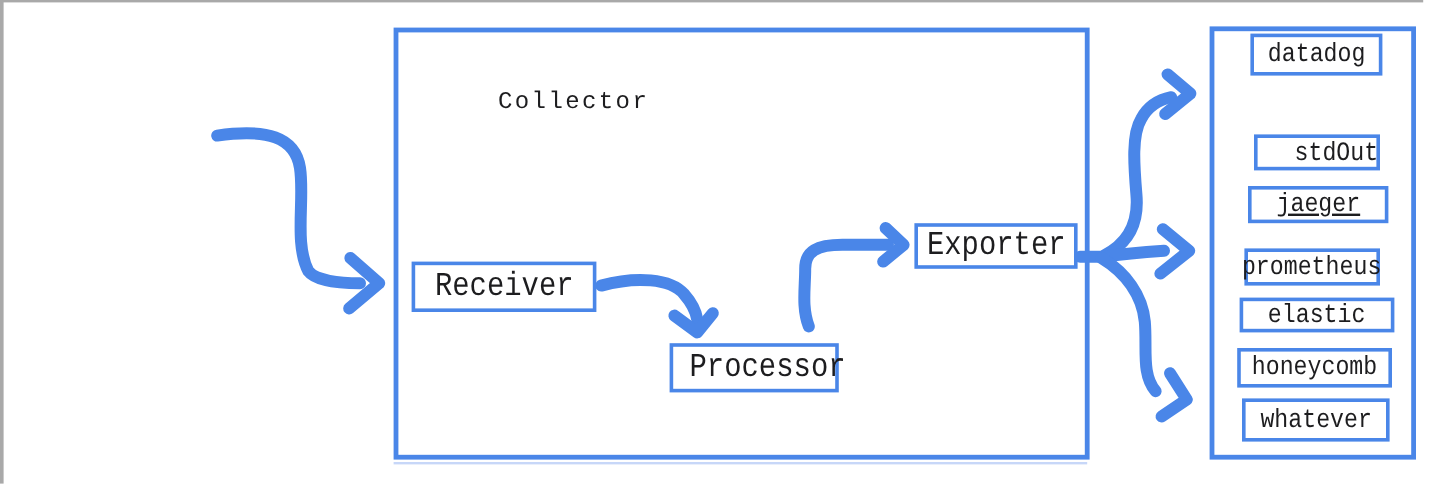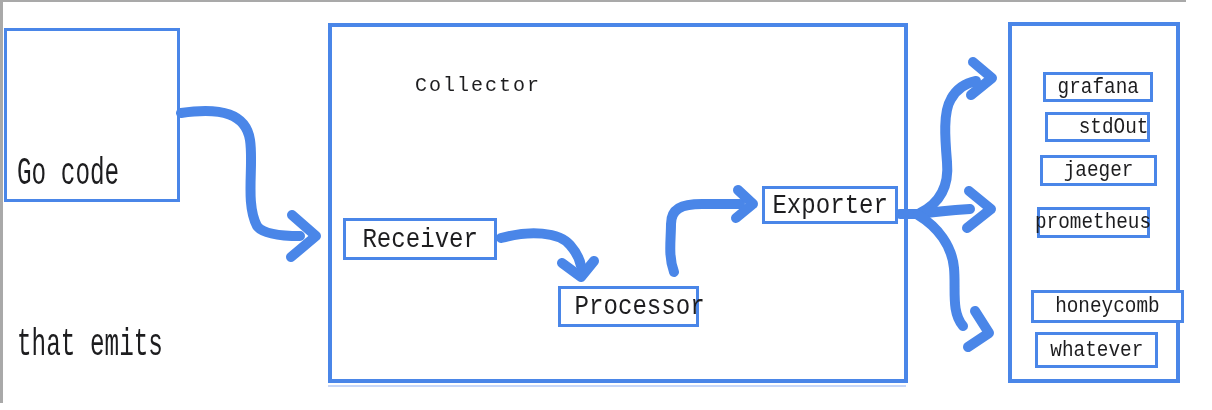--- a/index.html
+++ b/index.html
@@ -72,24 +72,24 @@
     border-width: 4px;
   }
   .dest {
     display: flex; align-items: center; justify-content: center;
     font-size: 22px;
   }
   .dest span { transform: scaleX(0.88); }
   .d0 { left: 1042px; top: 28px;  width: 110px; height: 35px; }
   .d1 { left: 1043px; top: 72px;  width: 110px; height: 30px; }
   .d2 { left: 1045px; top: 112px; width: 105px; height: 30px; padding-left: 32px; }
-  .d3 { left: 1040px; top: 155px; width: 117px; height: 31px; }
+  .d3 { left: 1040px; top: 155px; width: 117px; height: 31px; text-decoration: underline; }
   .d4 { left: 1037px; top: 207px; width: 113px; height: 31px; }
   .d5 { left: 1033px; top: 248px; width: 129px; height: 29px; }
-  .d6 { left: 1031px; top: 290px; width: 153px; height: 33px; }
+  .d6 { left: 1031px; top: 290px; width: 129px; height: 33px; }
   .d7 { left: 1035px; top: 332px; width: 123px; height: 36px; }
   .arrows {
     position: absolute; left: 0; top: 0;
     width: 1212px; height: 410px;
     pointer-events: none;
   }
   .arrow {
     stroke: var(--accent);
     fill: none;
     stroke-width: 10;
@@ -103,55 +103,51 @@
   }
 </style>
 </head>
 <body>
 
 <div class="canvas">
 
   <div class="frame-top"></div>
   <div class="frame-left"></div>
 
-  <div class="node source-box">
-    <div class="source-text">
-      <div>Go code</div>
-      <div>that emits</div>
-      
-    </div>
-  </div>
 
   <div class="node collector-box"></div>
   <div class="collector-title">Collector</div>
 
   <div class="node component receiver-box">
     <span>Receiver</span>
   </div>
   <div class="node component processor-box">
     <span>Processor</span>
   </div>
   <div class="node component exporter-box">
     <span>Exporter</span>
   </div>
 
   <div class="shadow-line"></div>
 
   <div class="node dest-panel"></div>
-  <div class="node dest d1">
-    <span>grafana</span>
+  <div class="node dest d0">
+    <span>datadog</span>
   </div>
   <div class="node dest d2">
     <span>stdOut</span>
   </div>
   <div class="node dest d3">
     <span>jaeger</span>
   </div>
   <div class="node dest d4">
     <span>prometheus</span>
+  </div>
+  <div class="node dest d5">
+    <span>elastic</span>
   </div>
   <div class="node dest d6">
     <span>honeycomb</span>
   </div>
   <div class="node dest d7">
     <span>whatever</span>
   </div>
 
   <svg class="arrows" viewBox="0 0 1212 410" xmlns="http://www.w3.org/2000/svg">
 

